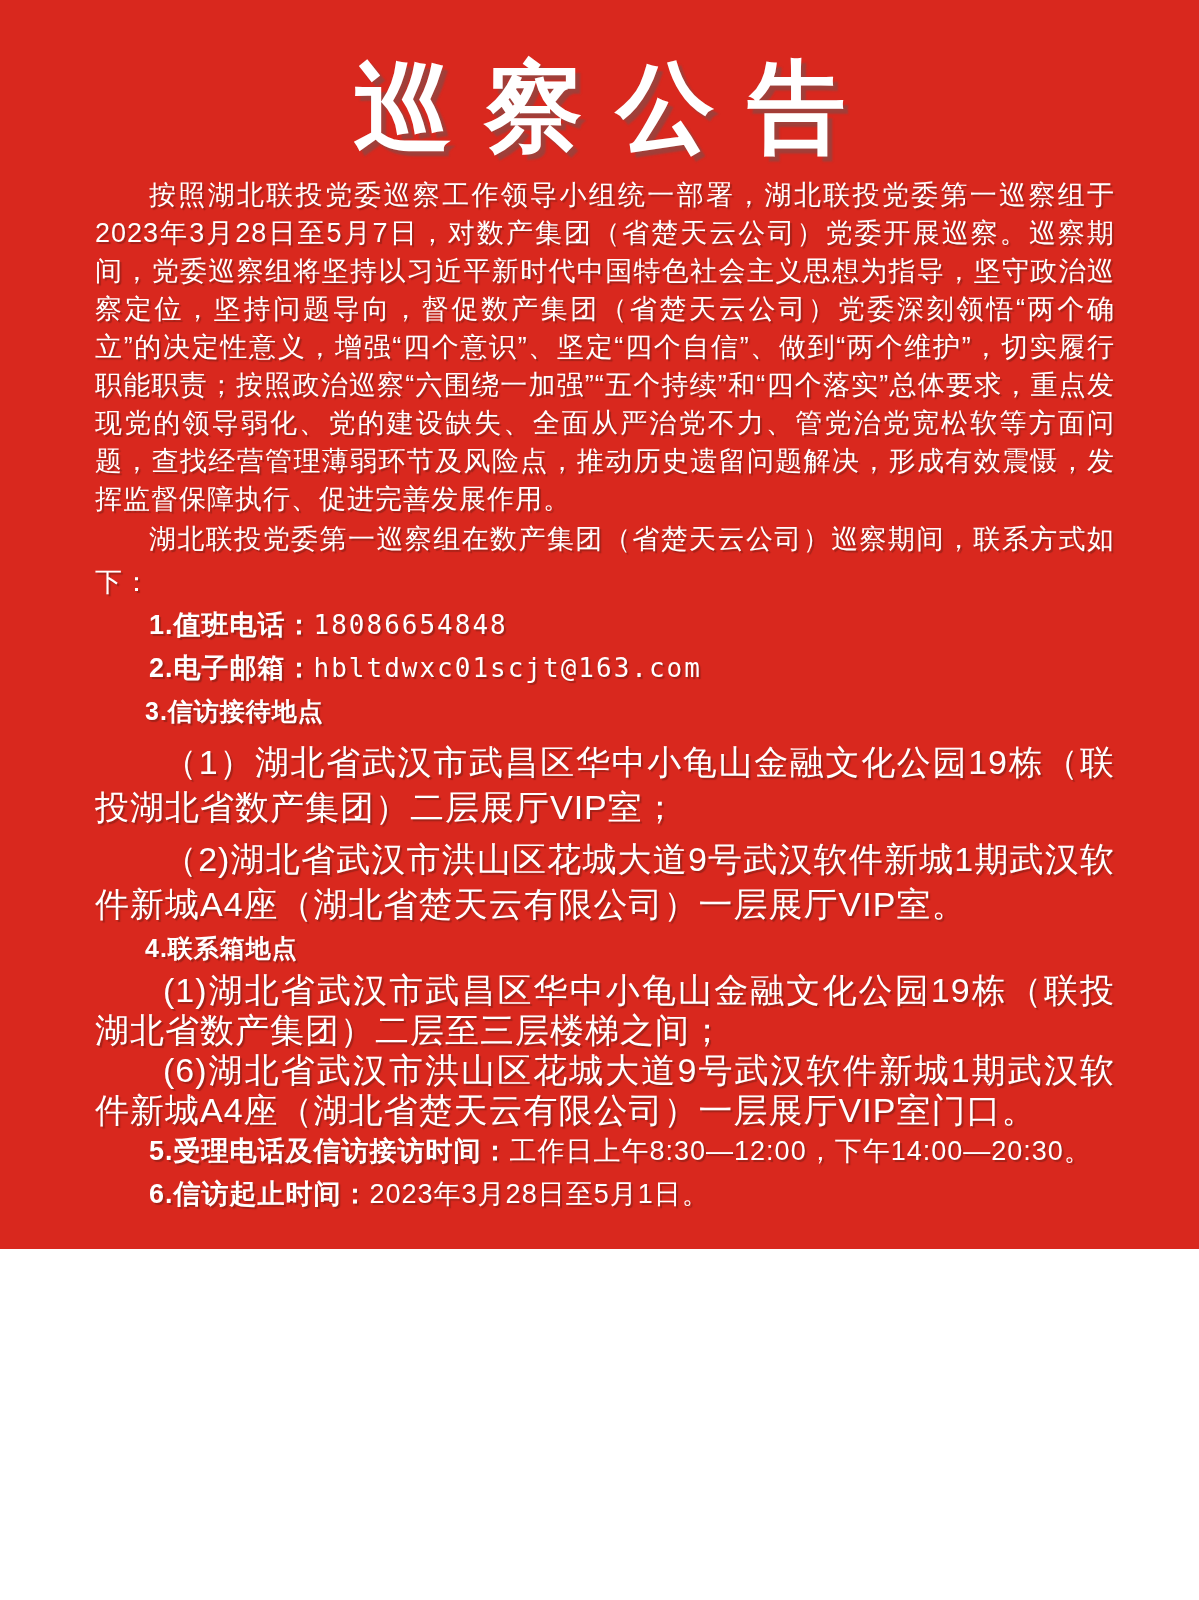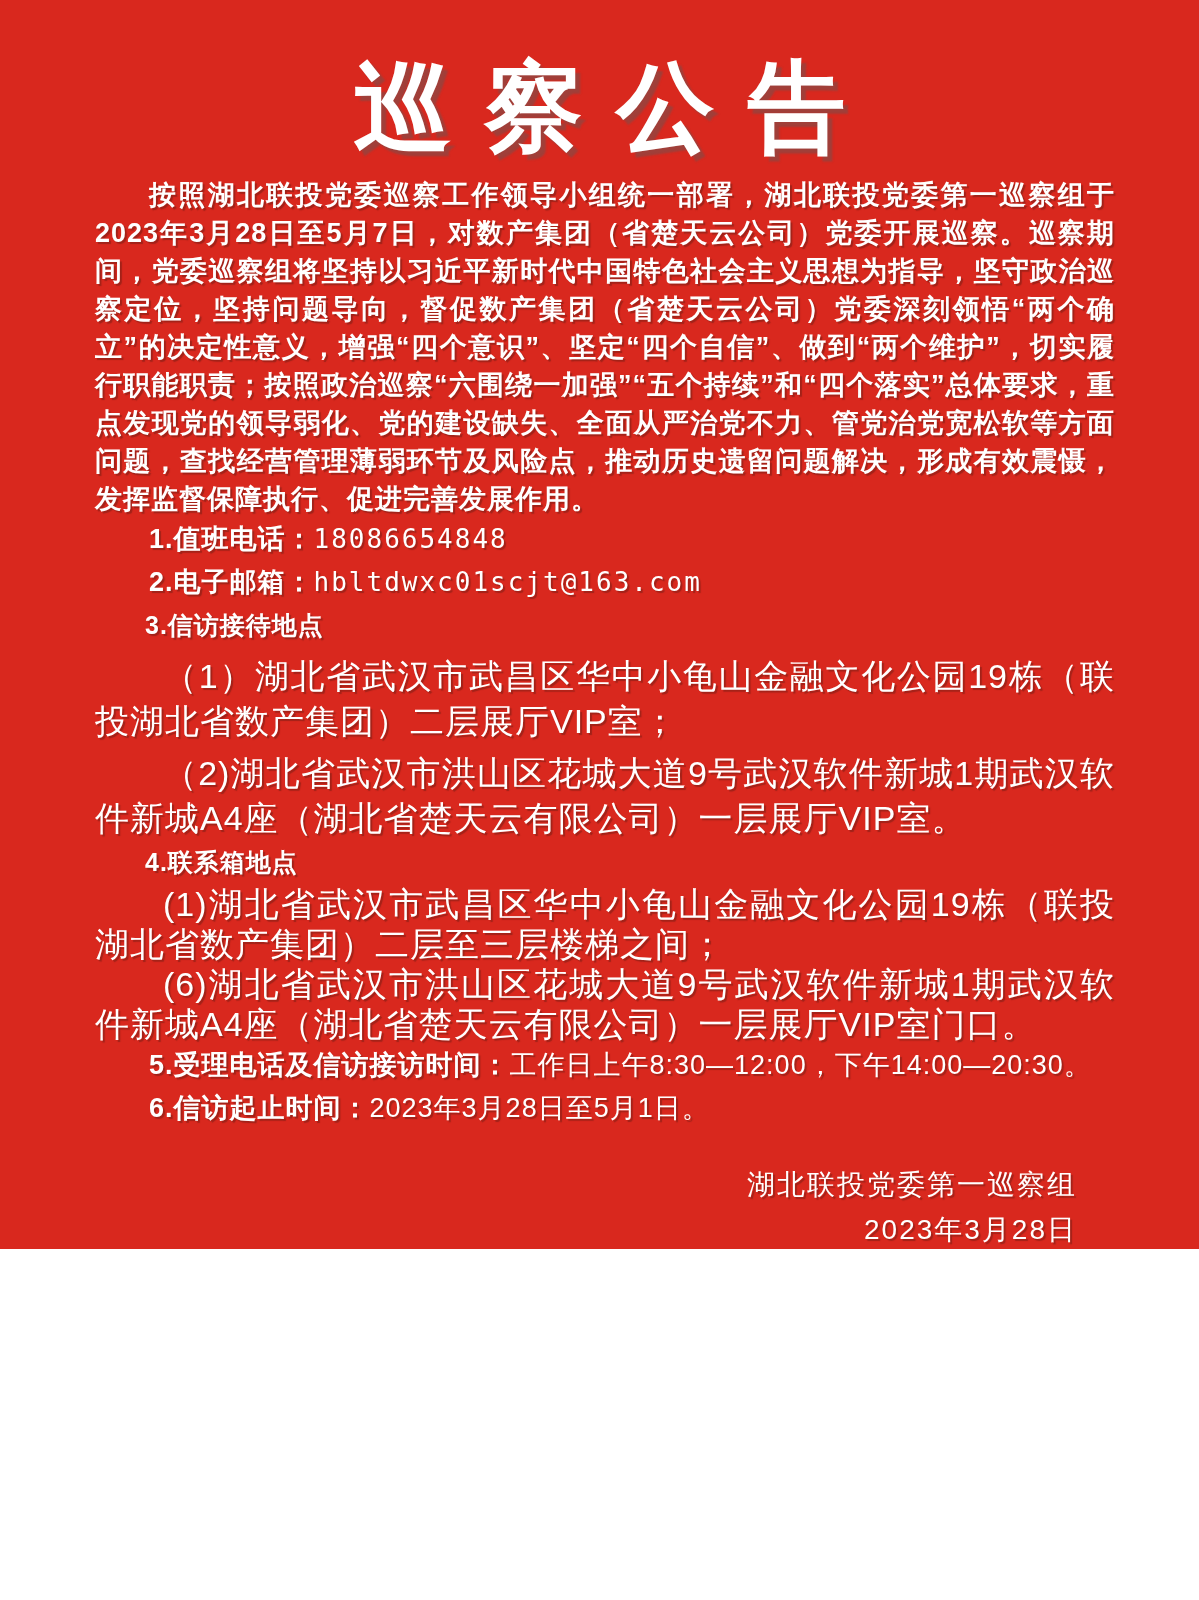--- a/index.html
+++ b/index.html
@@ -33,21 +33,21 @@
     color: #ffffff;
     text-shadow: 5px 5px 2px rgba(90, 90, 90, 0.45);
   }
   .content {
     padding: 0 84px 0 95px;
     text-shadow: 2px 2px 1px rgba(80, 25, 18, 0.40);
   }
   .para {
     margin: 0;
     font-size: 27px;
-    font-weight: 700;
+    font-weight: 400;
     line-height: 38px;
     text-align: justify;
     text-indent: 2em;
     letter-spacing: 1px;
   }
   .para.intro-line {
     line-height: 43px;
   }
   .contact-line {
     font-size: 27px;
@@ -112,20 +112,21 @@
 
 <div class="poster" style="background: rgb(217, 40, 30); color: rgb(255, 255, 255);">
 
   <h1 class="poster-title">巡察公告</h1>
 
   <div class="content">
 
     <p class="para">按照湖北联投党委巡察工作领导小组统一部署，湖北联投党委第一巡察组于2023年3月28日至5月7日，对数产集团（省楚天云公司）党委开展巡察。巡察期间，党委巡察组将坚持以习近平新时代中国特色社会主义思想为指导，坚守政治巡察定位，坚持问题导向，督促数产集团（省楚天云公司）党委深刻领悟“两个确立”的决定性意义，增强“四个意识”、坚定“四个自信”、做到“两个维护”，切实履行职能职责；按照政治巡察“六围绕一加强”“五个持续”和“四个落实”总体要求，重点发现党的领导弱化、党的建设缺失、全面从严治党不力、管党治党宽松软等方面问题，查找经营管理薄弱环节及风险点，推动历史遗留问题解决，形成有效震慑，发挥监督保障执行、促进完善发展作用。</p>
 
 
+    <p class="para intro-line">湖北联投党委第一巡察组在数产集团（省楚天云公司）巡察期间，联系方式如下：</p>
 
     <div class="contact-line">
       <span class="label">1.值班电话：</span><span class="value latin">18086654848</span>
     </div>
 
     <div class="contact-line">
       <span class="label">2.电子邮箱：</span><span class="value latin">hbltdwxc01scjt@163.com</span>
     </div>
 
     <p class="section-heading">3.信访接待地点</p>

